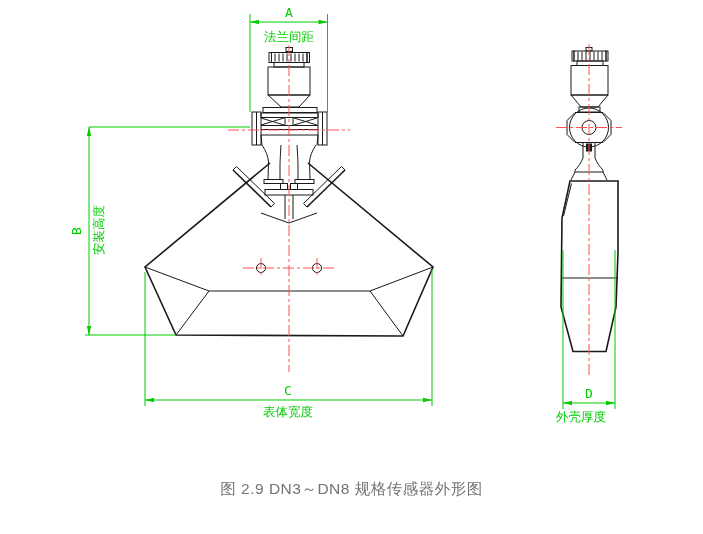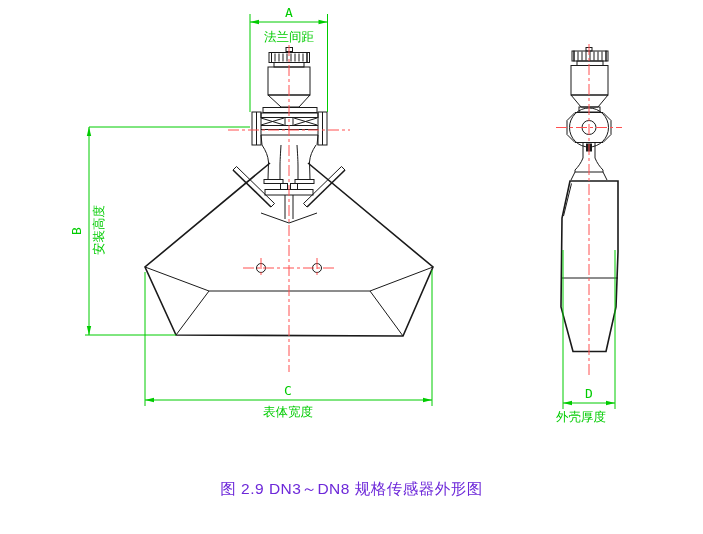--- a/index.html
+++ b/index.html
@@ -11,21 +11,21 @@
   .blk{stroke:#1a1a1a;fill:none;stroke-width:1;}
   .blk2{stroke:#1a1a1a;fill:none;stroke-width:1.6;}
   .blkfill{fill:#1a1a1a;stroke:none;}
   .dim{stroke:#00cc00;fill:none;stroke-width:1;}
   .dimarrow{fill:#00cc00;stroke:none;}
   .dimtext{fill:#00cc00;stroke:none;font-family:"DejaVu Sans Mono", monospace;font-size:13px;}
   .dimlabel{fill:#00cc00;stroke:none;font-family:"Liberation Sans", sans-serif;font-size:12.5px;}
   .cl{stroke:#ff5050;fill:none;stroke-width:1;stroke-dasharray:11 3 3 3;}
   #caption{
     position:absolute;left:0;top:479px;width:703px;text-align:center;
-    color:#6d28d9;font-size:15.5px;letter-spacing:0.5px;
+    color:#737373;font-size:15.5px;letter-spacing:0.5px;
     font-family:"Liberation Sans", sans-serif;
   }
 </style>
 </head>
 <body>
 
 <div id="stage">
 <svg width="703" height="534" viewBox="0 0 703 534">
 
   <g>

